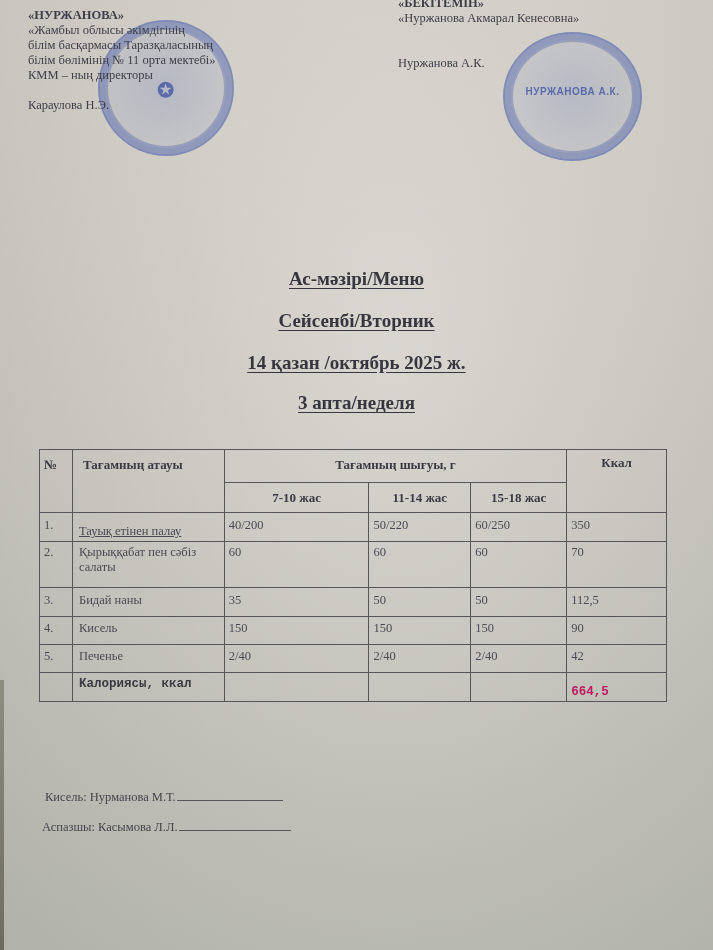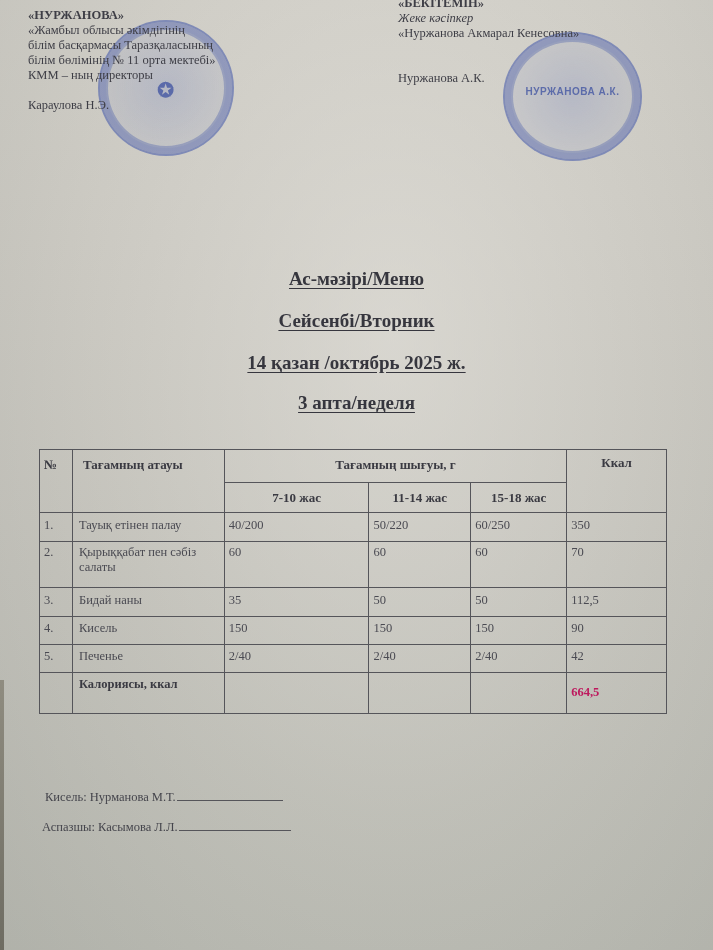--- a/index.html
+++ b/index.html
@@ -71,21 +71,20 @@
   <div>КММ – ның директоры</div>
   <div class="gap"></div>
   <div>Караулова Н.Э.</div>
 </div>
 
 <div class="stamp stamp-right">
   <div class="stamp-text" style="top:52px;">НУРЖАНОВА А.К.</div>
 </div>
 <div class="block right-block">
   <div class="bold">«БЕКІТЕМІН»</div>
-  <div class="italic">Жеке кәсіпкер</div>
   <div>«Нуржанова Акмарал Кенесовна»</div>
   <div class="gap"></div>
   <div class="gap"></div>
   <div>Нуржанова А.К.</div>
 </div>
 
 <div class="title-line" style="top:268px;">Ас-мәзірі/Меню</div>
 <div class="title-line" style="top:310px;">Сейсенбі/Вторник</div>
 <div class="title-line" style="top:352px;">14 қазан /октябрь 2025 ж.</div>
 <div class="title-line" style="top:392px;">3 апта/неделя</div>
@@ -106,21 +105,21 @@
     <th colspan="3" class="c" style="padding-top:7px;">Тағамның шығуы, г</th>
     <th rowspan="2" class="c" style="padding-top:5px;">Ккал</th>
   </tr>
   <tr style="height:30px;">
     <th class="c" style="padding-top:7px;margin-top:28px;">7-10 жас</th>
     <th class="c" style="padding-top:7px;">11-14 жас</th>
     <th class="c" style="padding-top:7px;">15-18 жас</th>
   </tr>
   <tr style="height:29px;">
     <td style="padding-top:5px;">1.</td>
-    <td style="padding-top:5px;padding-left:6px;">Тауық етінен палау</td>
+    <td style="padding-top:11px;padding-left:6px;text-decoration:underline;">Тауық етінен палау</td>
     <td class="c" style="padding-top:5px;">40/200</td>
     <td class="c" style="padding-top:5px;">50/220</td>
     <td class="c" style="padding-top:5px;">60/250</td>
     <td class="c" style="padding-top:5px;">350</td>
   </tr>
   <tr style="height:46px;">
     <td style="padding-top:3px;">2.</td>
     <td style="padding-top:3px;padding-left:6px;">Қырыққабат пен сәбіз салаты</td>
     <td class="c" style="padding-top:3px;">60</td>
     <td class="c" style="padding-top:3px;">60</td>
@@ -144,21 +143,21 @@
     <td class="c" style="padding-top:4px;">90</td>
   </tr>
   <tr style="height:28px;">
     <td style="padding-top:4px;">5.</td>
     <td style="padding-top:4px;padding-left:6px;">Печенье</td>
     <td class="c" style="padding-top:4px;">2/40</td>
     <td class="c" style="padding-top:4px;">2/40</td>
     <td class="c" style="padding-top:4px;">2/40</td>
     <td class="c" style="padding-top:4px;">42</td>
   </tr>
-  <tr style="height:41px;">
+  <tr style="height:29px;font-family:Liberation Mono, monospace;">
     <td></td>
     <td style="padding-top:4px;padding-left:6px;font-weight:bold;color:#3a3a42;">Калориясы, ккал</td>
     <td></td>
     <td></td>
     <td></td>
     <td class="c" style="padding-top:12px;font-weight:bold;color:#be185d;">664,5</td>
   </tr>
 </tbody>
   </table>
 

